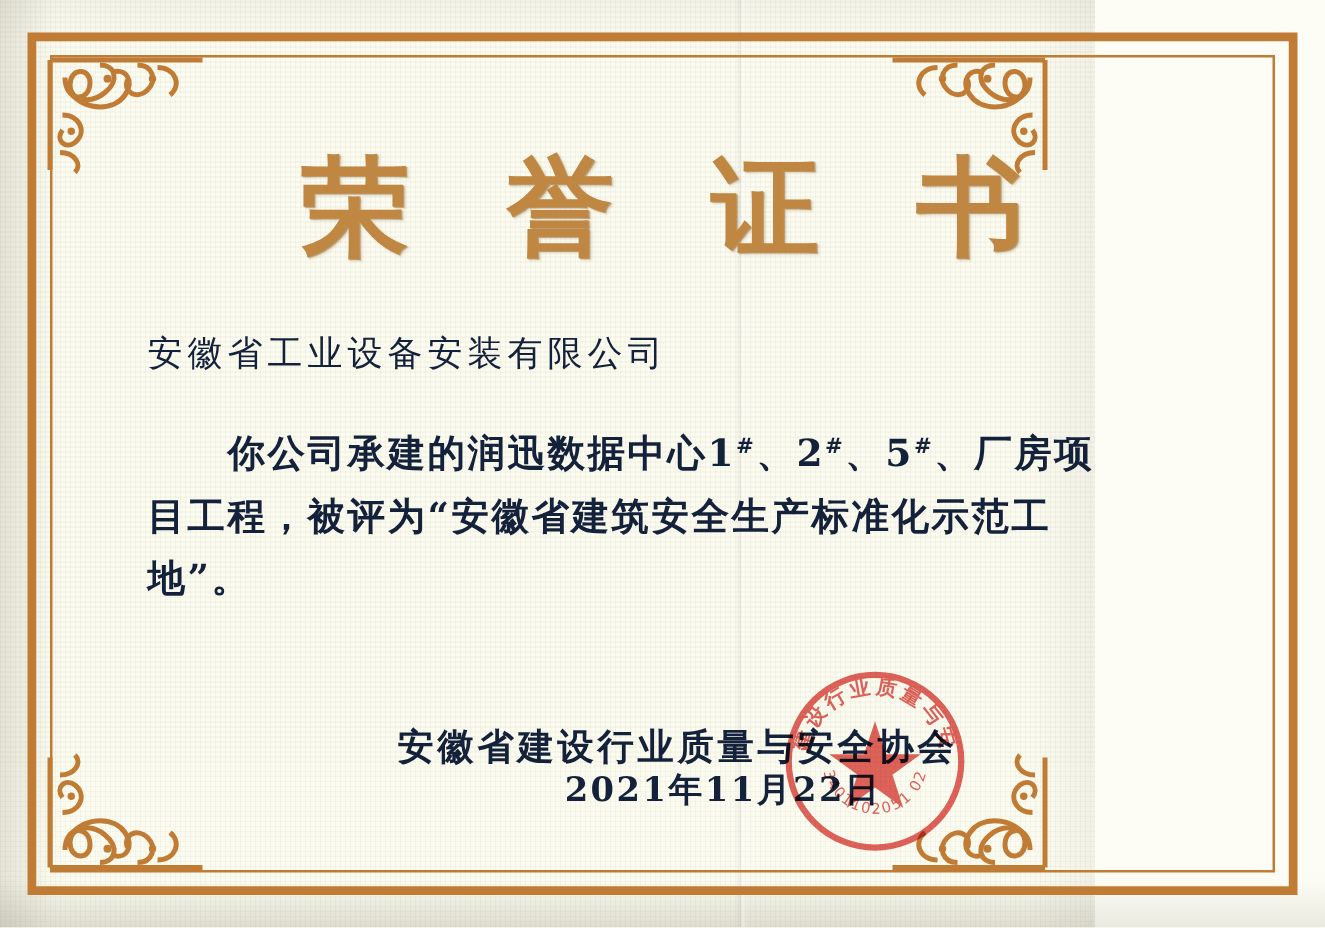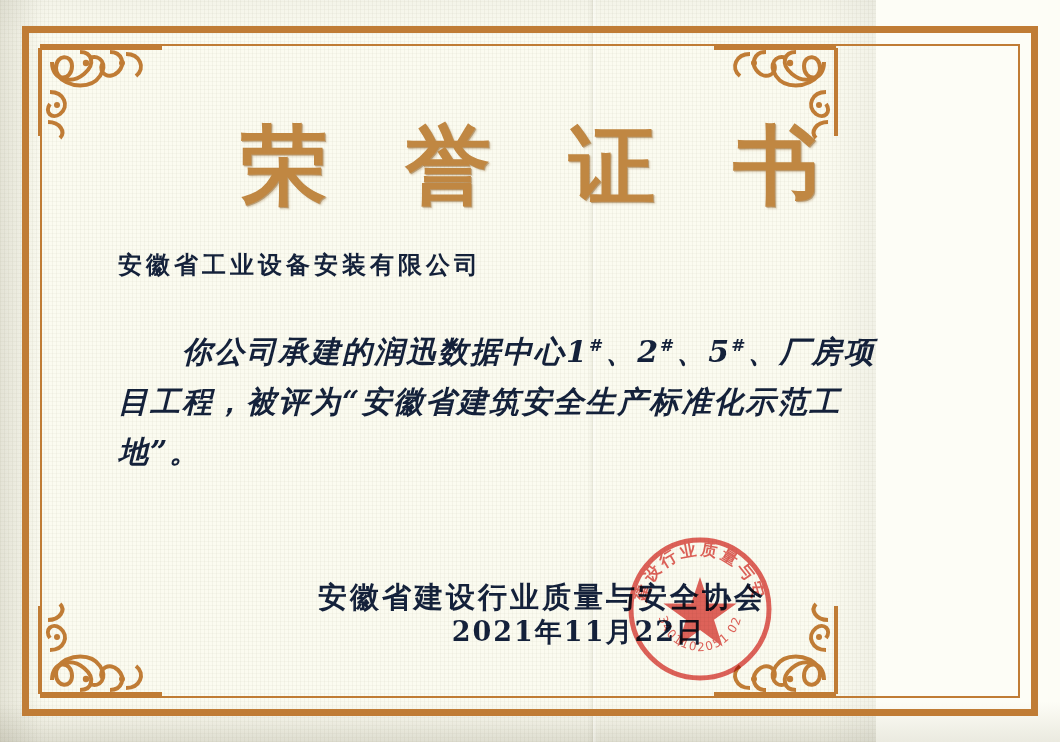--- a/index.html
+++ b/index.html
@@ -98,41 +98,40 @@
     text-indent: 24px;
     color: #c08742;
     text-shadow:
        1px 1px 0 rgba(140,90,30,0.45),
        2px 2px 2px rgba(140,90,30,0.25);
   }
 
   
   .recipient {
     position: absolute;
-    top: 249px;
+    top: 264px;
     left: 118px;
     font-family: "DejaVu Serif", "Liberation Serif", serif;
-    font-size: 24px;
-    font-weight: 700;
+    font-size: 28px;
+    font-weight: 400;
     letter-spacing: 4px;
     color: #14213a;
   }
 
   .body-text {
     position: absolute;
-    top: 322px;
+    top: 334px;
     left: 118px;
     width: 840px;
     font-family: "DejaVu Serif", "Liberation Serif", serif;
     font-size: 30px;
     font-weight: 700;
     line-height: 46px;
     letter-spacing: 2px;
     color: #14213a;
-    font-style: italic;
   }
   .body-text p {
     margin: 0 0 4px 0;
     text-indent: 64px;
   }
   .body-text sup {
     font-size: 17px;
     vertical-align: super;
     font-weight: 700;
   }

